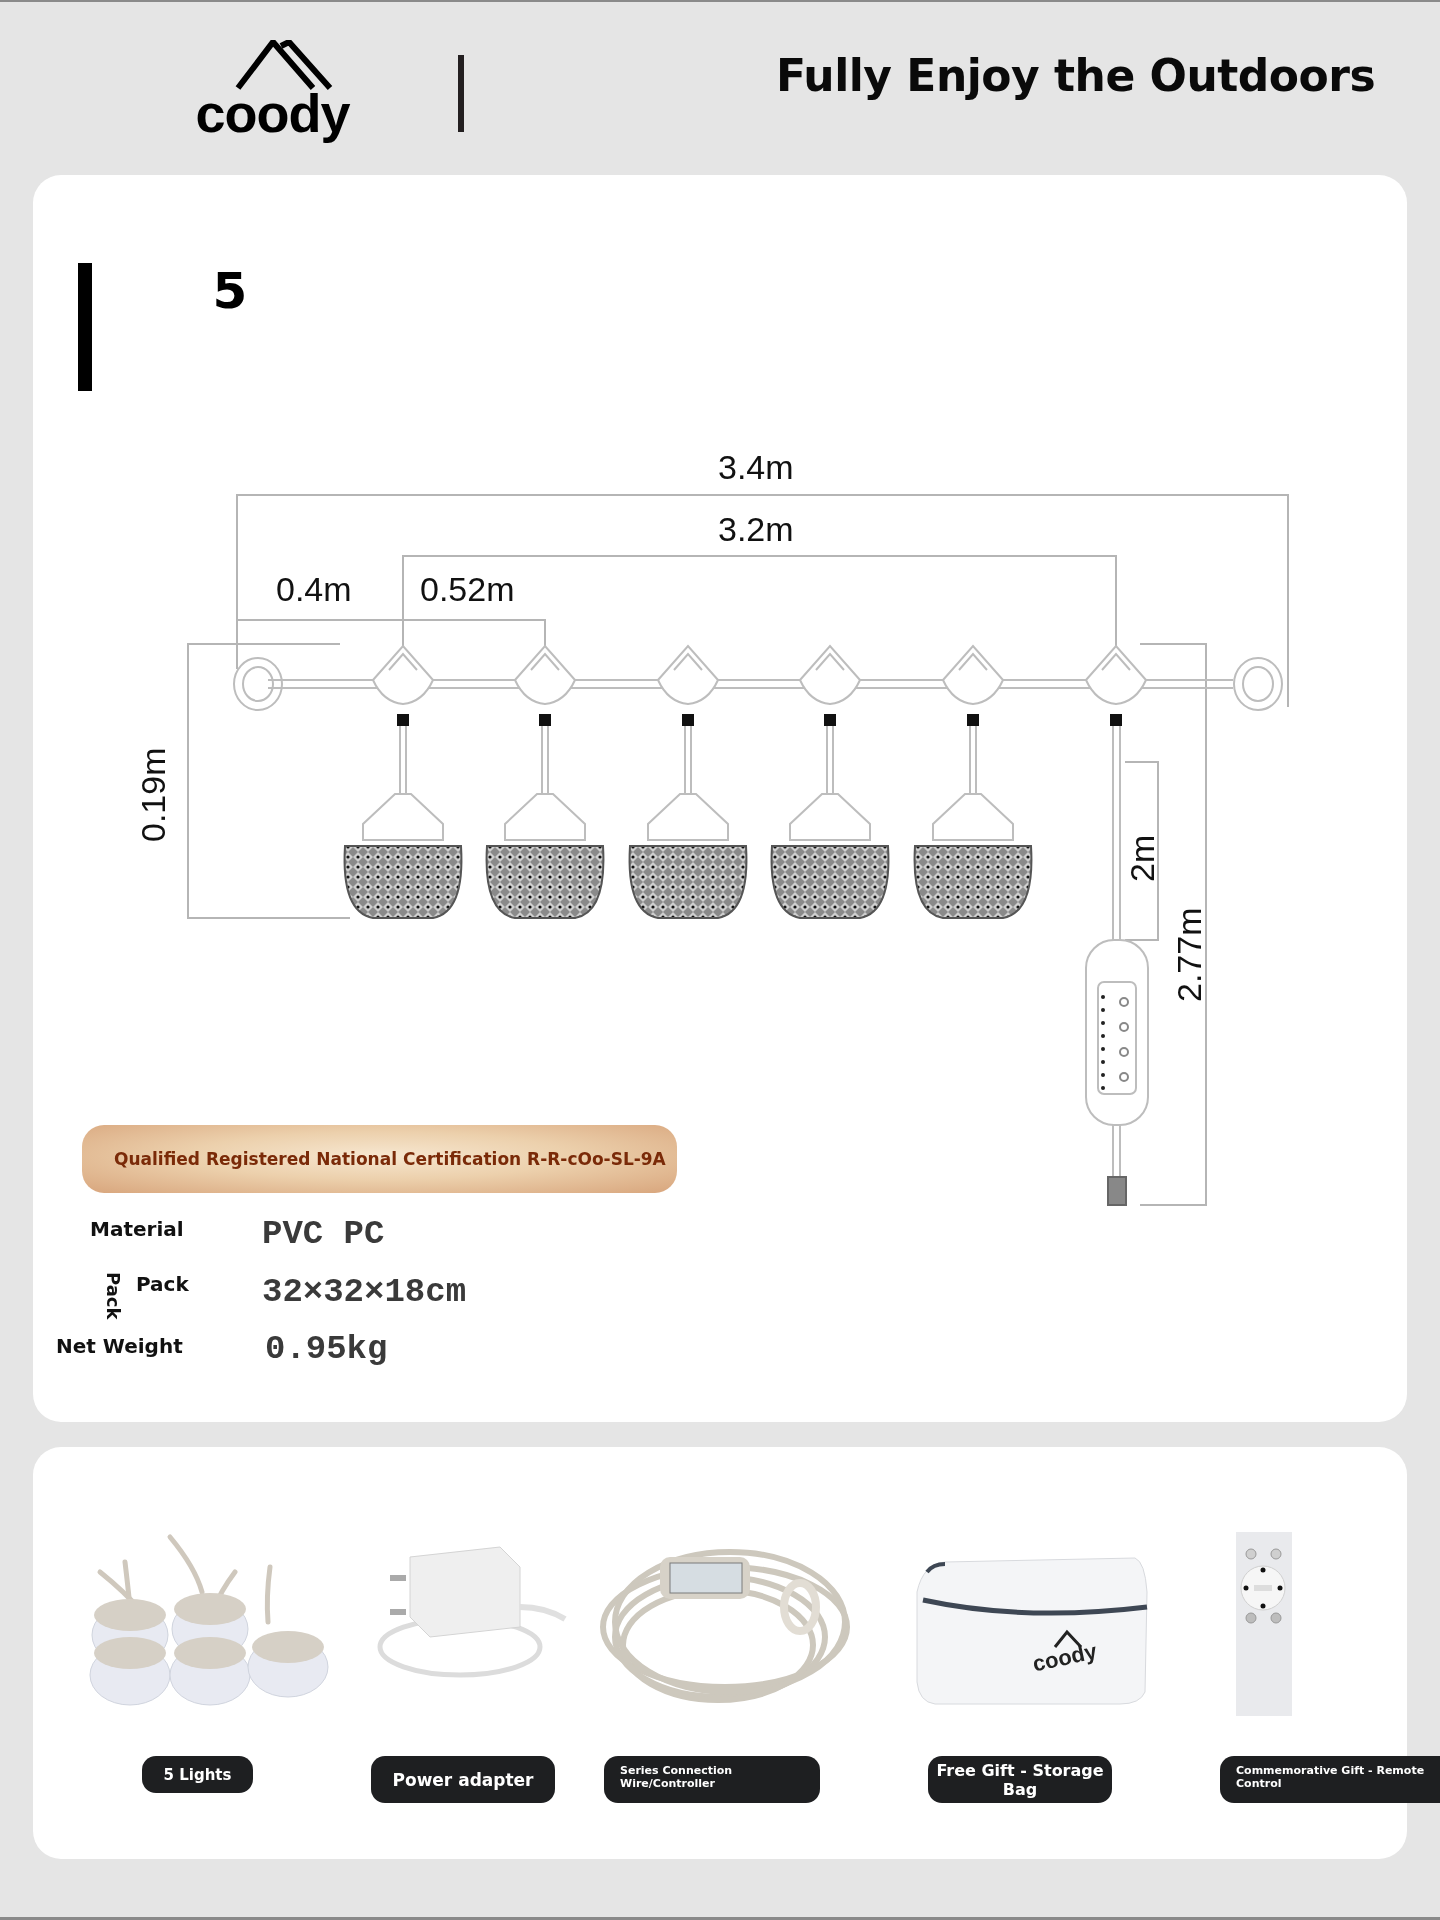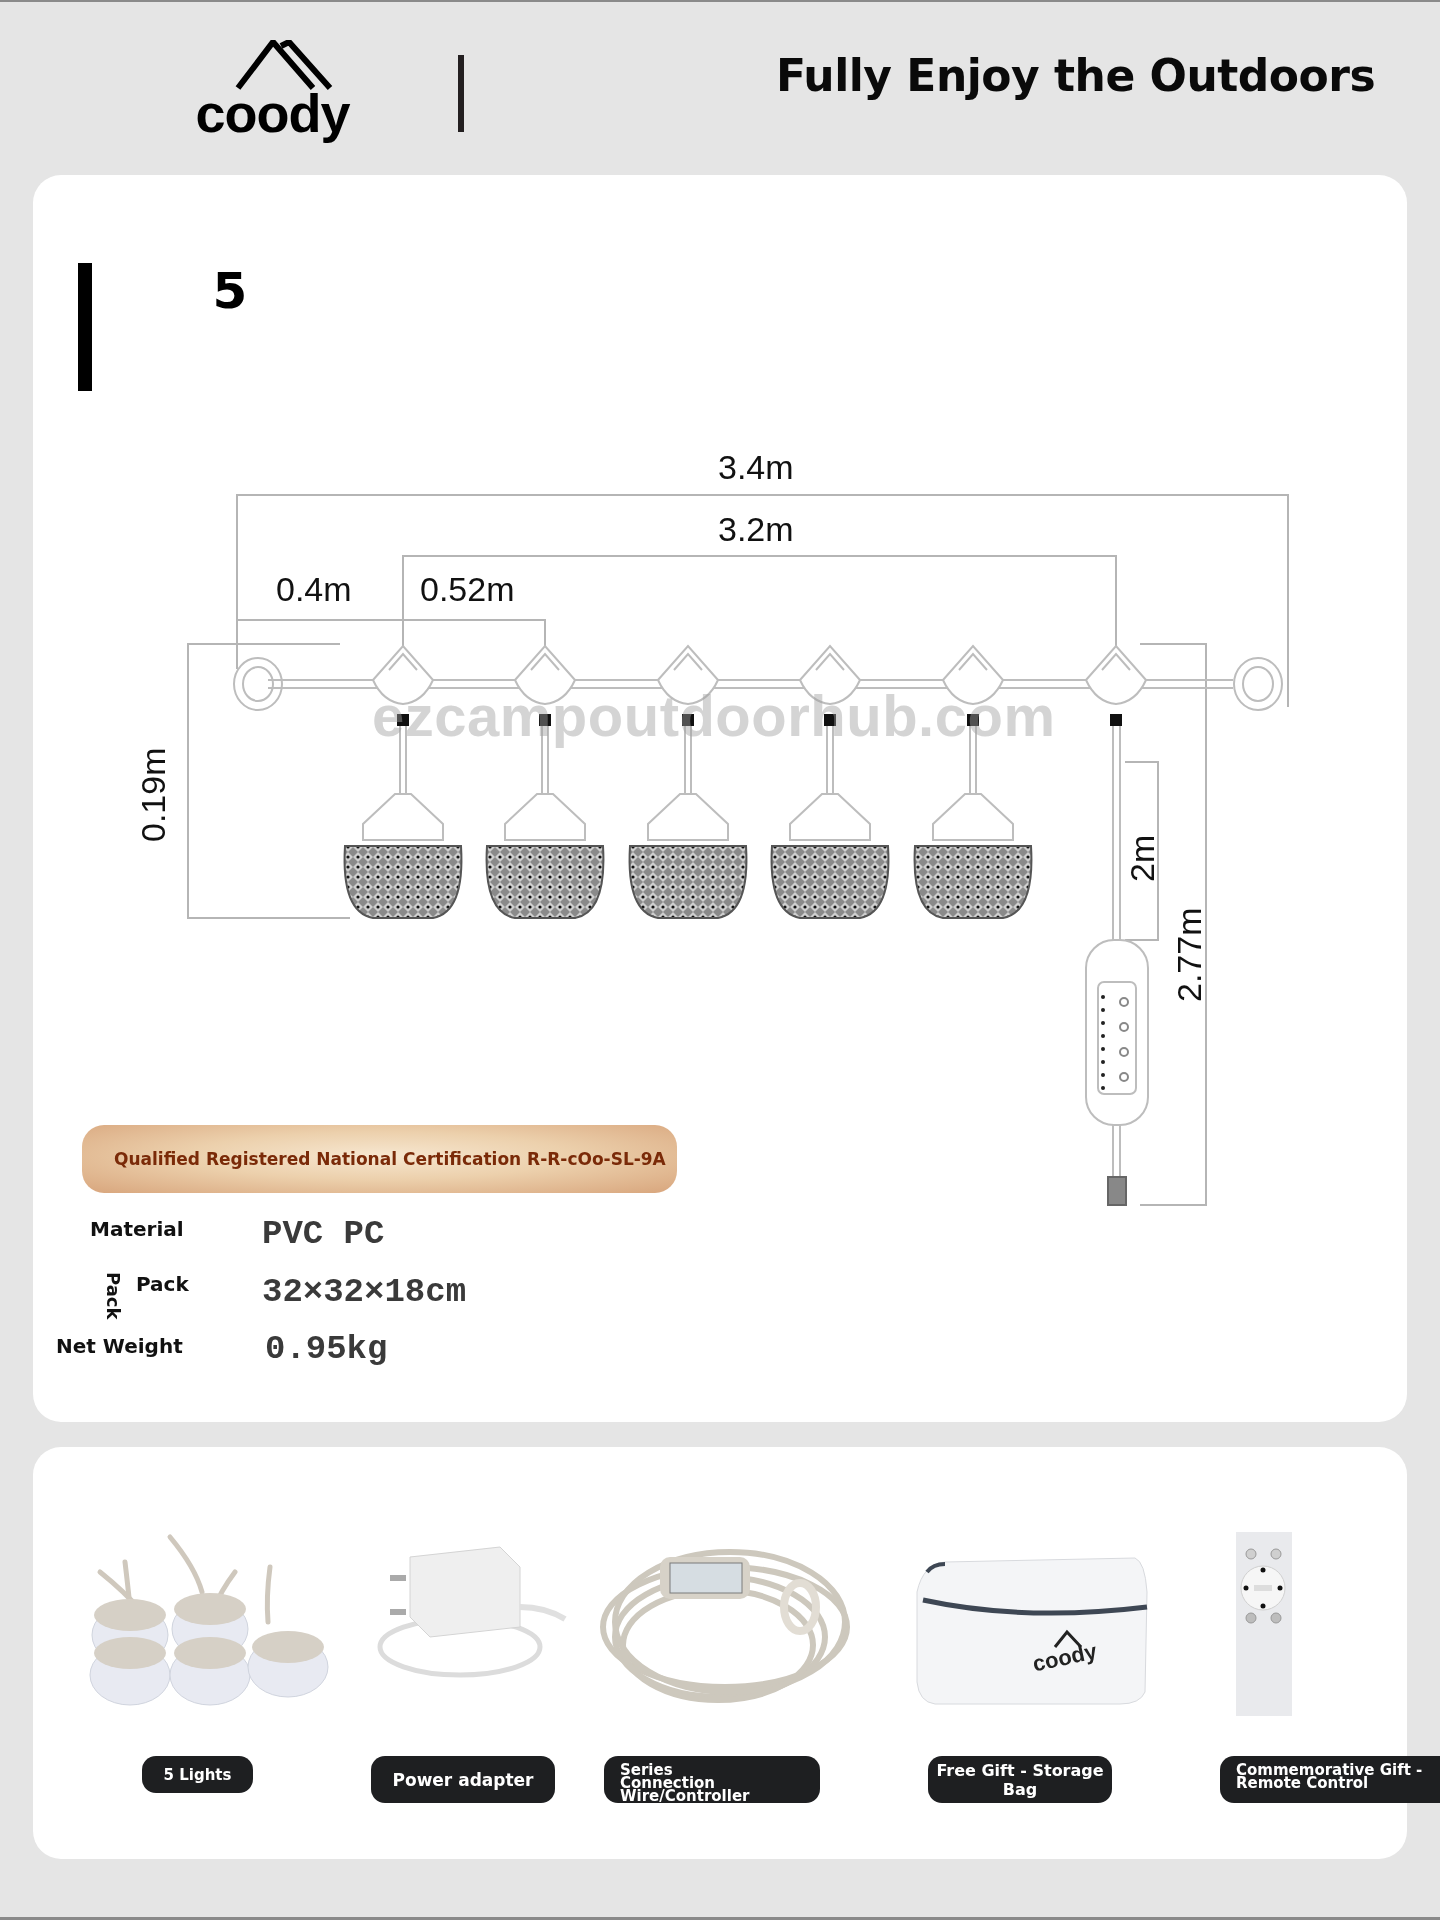--- a/index.html
+++ b/index.html
@@ -71,21 +71,21 @@
   }
 
   
   .item-img { position: absolute; }
   .pill {
     position: absolute; background: #1e1f21; color: #fff; border-radius: 14px;
     font-weight: 700; display: flex; align-items: center;
   }
   .pill span { display: block; }
   .pill.center { justify-content: center; text-align: center; }
-  .pill.small { font-size: 15px; line-height: 13px; padding-left: 16px; align-items: flex-start; padding-top: 8px; }
+  .pill.small { font-size: 11px; line-height: 13px; padding-left: 16px; align-items: flex-start; padding-top: 8px; }
 </style>
 </head>
 <body>
 
 <div class="abs" id="logo">
   <svg width="175" height="50" viewBox="0 0 175 50" style="position:absolute;left:0;top:0">
     <polyline points="53,48 88,2 128,48" fill="none" stroke="#000" stroke-width="6" stroke-linejoin="miter"></polyline>
     <polyline points="96,6 104,2 145,48" fill="none" stroke="#000" stroke-width="6"></polyline>
   </svg>
   <div id="logo-text">coody</div>
@@ -221,21 +221,20 @@
         <circle cx="963" cy="646" r="2"></circle>
     </g>
     <g fill="none" stroke="#888" stroke-width="2">
       <circle cx="984" cy="560" r="4"></circle>
         <circle cx="984" cy="585" r="4"></circle>
       <circle cx="984" cy="610" r="4"></circle>
         <circle cx="984" cy="635" r="4"></circle>
     </g>
   </svg>
 
-  <div id="watermark">ezcampoutdoorhub.com</div>
 
   <div class="dim-label" style="left:578px;top:6px">3.4m</div>
   <div class="dim-label" style="left:578px;top:68px">3.2m</div>
   <div class="dim-label" style="left:136px;top:128px">0.4m</div>
   <div class="dim-label" style="left:280px;top:128px">0.52m</div>
   <div class="dim-label dim-vert" style="left:-6px;top:400px">0.19m</div>
   <div class="dim-label dim-vert" style="left:983px;top:440px">2m</div>
   <div class="dim-label dim-vert" style="left:1030px;top:560px">2.77m</div>
 </div>
 

